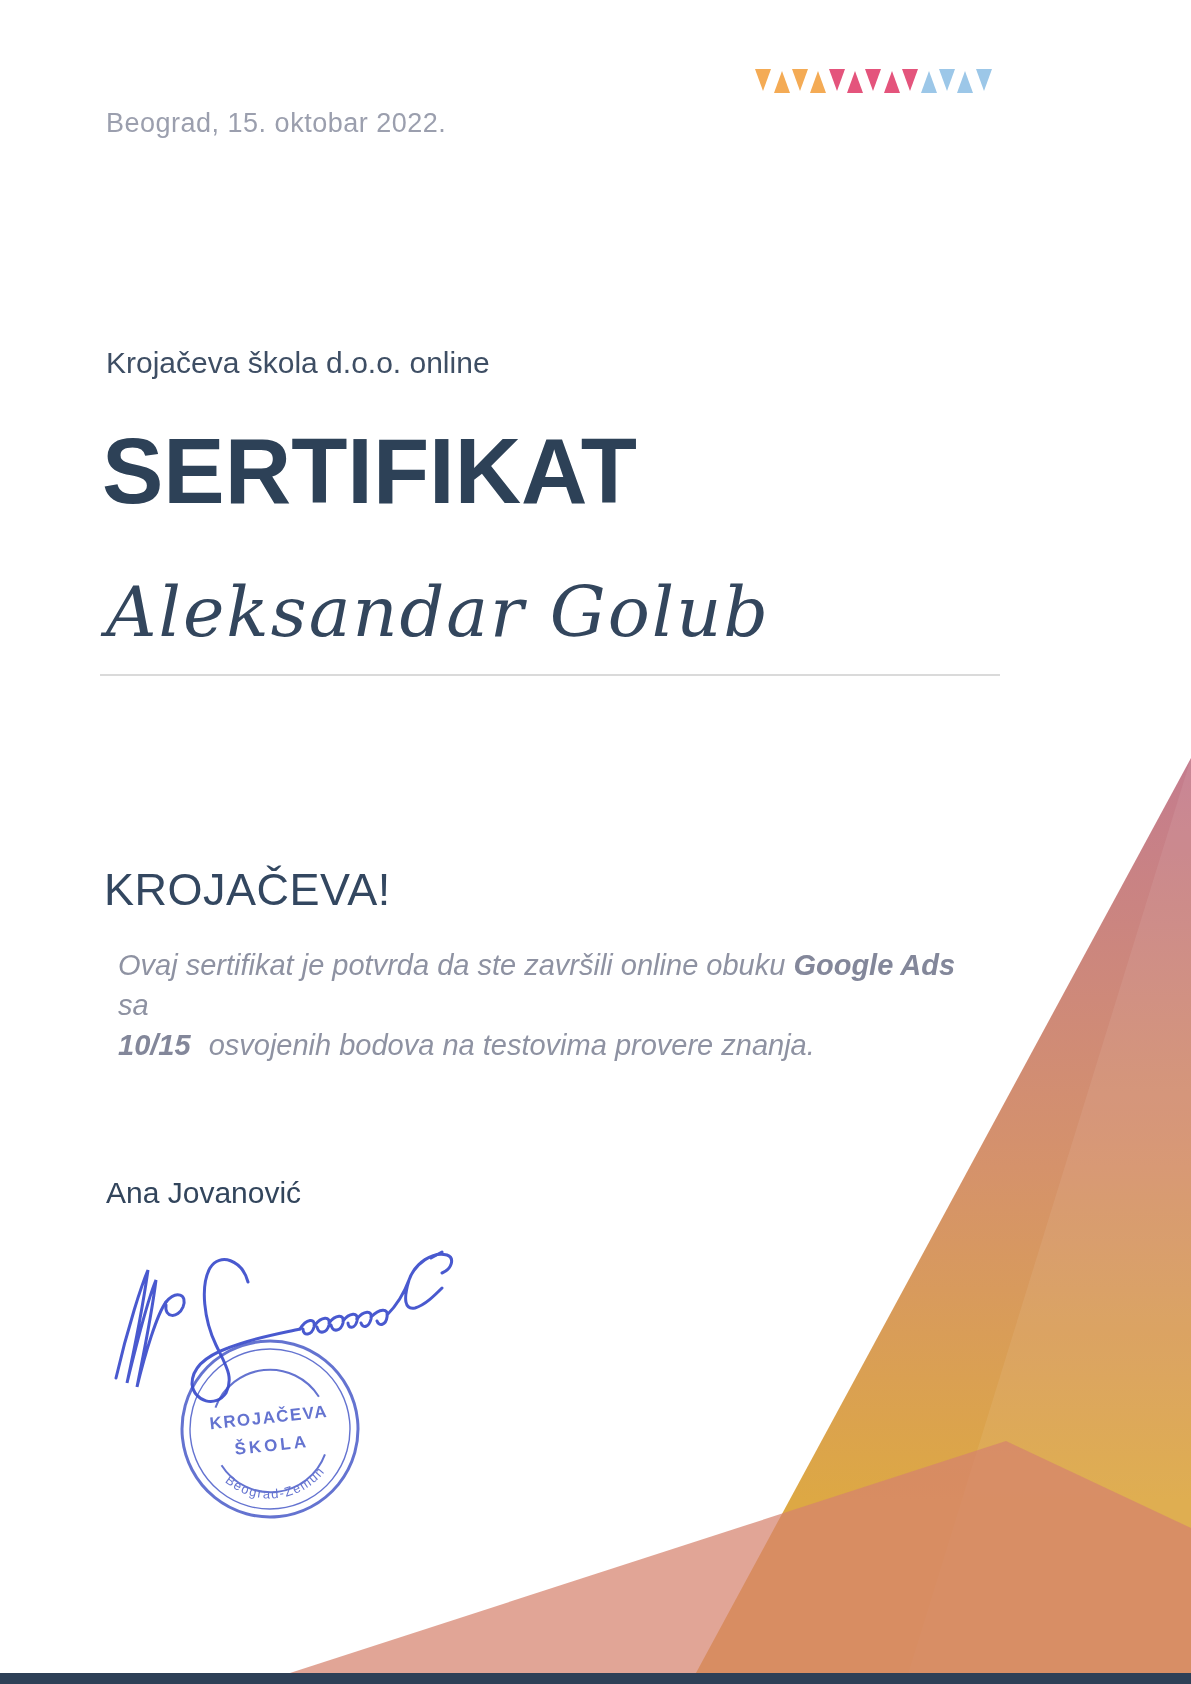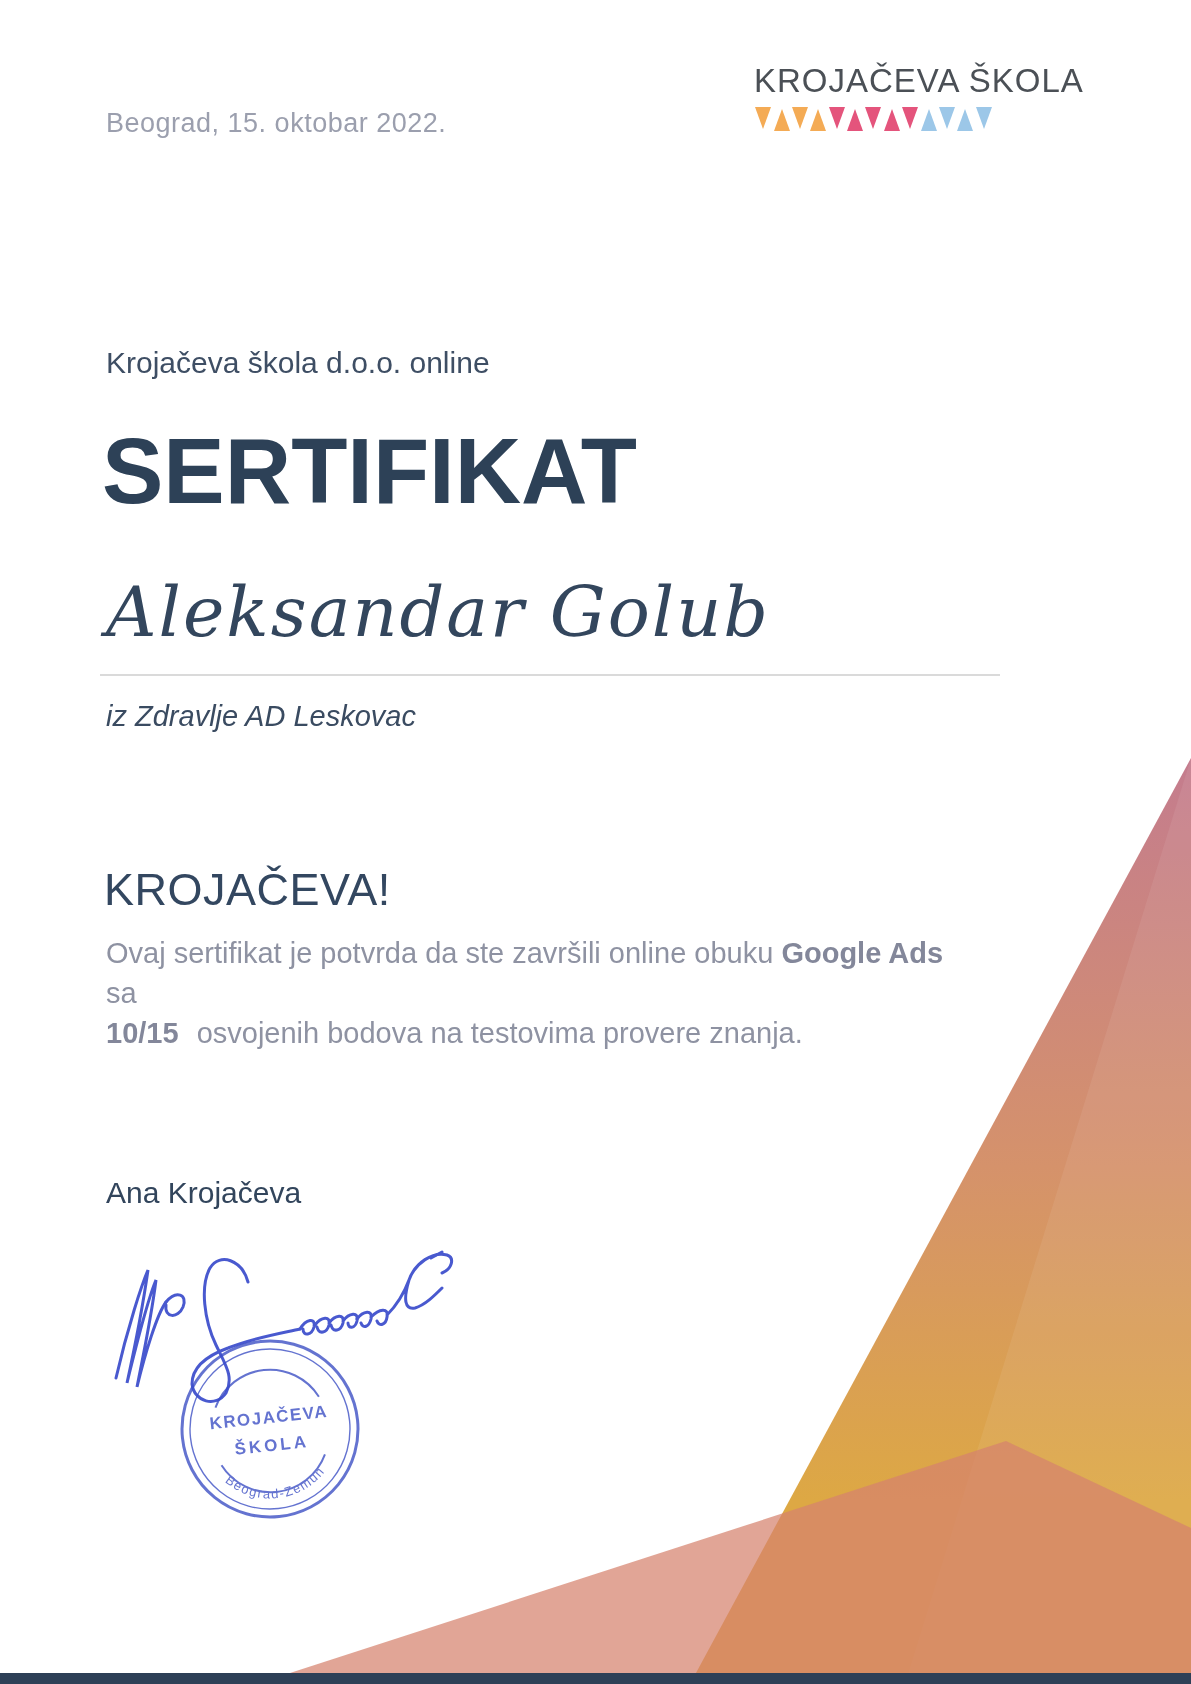--- a/index.html
+++ b/index.html
@@ -22,21 +22,21 @@
   .title{left:102px;top:374px;font-size:92px;line-height:1.18;font-weight:bold;color:#2d4157;
          letter-spacing:0px;z-index:2;margin-top:43px;}
   
   .name{left:106px;top:572px;font-size:70px;line-height:1.15;font-style:italic;
         font-family:"DejaVu Serif",serif;color:#33465d;letter-spacing:2px;z-index:2;}
   .name-underline{left:100px;top:674px;width:900px;height:2px;background:#dadada;z-index:1;}
   .origin{left:106px;top:700px;font-size:29px;font-style:italic;color:#3a4b61;z-index:2;}
   
   .congrats{left:104px;top:864px;font-size:45px;color:#334760;letter-spacing:0.5px;z-index:2;}
   .body-text{left:106px;top:933px;width:860px;font-size:29px;line-height:40px;color:#8e92a2;
-             margin:0;z-index:2;}
+             margin:12px;z-index:2;font-style:italic;}
   .body-text b{font-weight:bold;color:#83879a;}
   .body-text .score{margin-right:10px;}
   
   .signer-name{left:106px;top:1176px;font-size:30px;color:#32455c;z-index:2;}
   .signer-title{left:106px;top:1216px;font-size:27px;color:#9397a5;z-index:2;}
   .stamp{position:absolute;left:170px;top:1329px;z-index:3;}
   .signature{position:absolute;left:100px;top:1250px;z-index:4;}
 </style>
 </head>
 <body>
@@ -52,21 +52,20 @@
       </linearGradient>
     </defs>
     <polygon points="1191,758 1191,1684 690,1684" fill="url(#gMain)"></polygon>
     <polygon points="1191,758 1191,1684 905,1684" fill="#ffffff" opacity="0.07"></polygon>
     <polygon points="1006,1441 1191,1528 1191,1684 256,1684" fill="#d5826e" opacity="0.72"></polygon>
   </svg>
 
   <div class="abs date">Beograd, 15. oktobar 2022.</div>
 
   <div class="abs logo">
-    <div class="logo-text">KROJAČEVA ŠKOLA</div>
     <div class="tri-band" id="triBand">
         <div class="tri down" style="border-top-color: rgb(244, 171, 85);"></div>
         <div class="tri up" style="border-bottom-color: rgb(244, 171, 85);"></div>
         <div class="tri down" style="border-top-color: rgb(244, 171, 85);"></div>
         <div class="tri up" style="border-bottom-color: rgb(244, 171, 85);"></div>
         <div class="tri down" style="border-top-color: rgb(228, 84, 124);"></div>
         <div class="tri up" style="border-bottom-color: rgb(228, 84, 124);"></div>
         <div class="tri down" style="border-top-color: rgb(228, 84, 124);"></div>
         <div class="tri up" style="border-bottom-color: rgb(228, 84, 124);"></div>
         <div class="tri down" style="border-top-color: rgb(228, 84, 124);"></div>
@@ -75,29 +74,28 @@
         <div class="tri up" style="border-bottom-color: rgb(156, 199, 232);"></div>
         <div class="tri down" style="border-top-color: rgb(156, 199, 232);"></div>
       </div>
   </div>
 
   <div class="abs issuer">Krojačeva škola d.o.o. online</div>
   <div class="abs title">SERTIFIKAT</div>
 
   <div class="abs name-underline"></div>
   <div class="abs name">Aleksandar Golub</div>
-  <div class="abs origin">iz Zdravlje AD Leskovac</div>
 
   <div class="abs congrats">KROJAČEVA!</div>
   <p class="abs body-text">
     <span>Ovaj sertifikat je potvrda da ste završili online obuku </span><b>Google Ads</b><span> sa</span><br>
     <b class="score">10/15</b><span> osvojenih bodova na testovima provere znanja.</span>
   </p>
 
-  <div class="abs signer-name">Ana Krojačeva</div>
+  <div class="abs signer-name">Ana Jovanović</div>
 
   <svg class="stamp" width="200" height="200" viewBox="-100 -100 200 200">
     <g transform="rotate(-6)" opacity="0.82">
       <g stroke="#4355c6" fill="none">
         <circle r="88" stroke-width="3"></circle>
         <circle r="80" stroke-width="1.4"></circle>
         <path d="M -52 -27 A 58 58 0 0 1 52 -27" stroke-width="2"></path>
         <path d="M -52 31 A 58 58 0 0 0 52 31" stroke-width="2"></path>
         <path id="stampArc" d="M -63 30 A 70 70 0 0 0 63 30" stroke="none"></path>
       </g>

